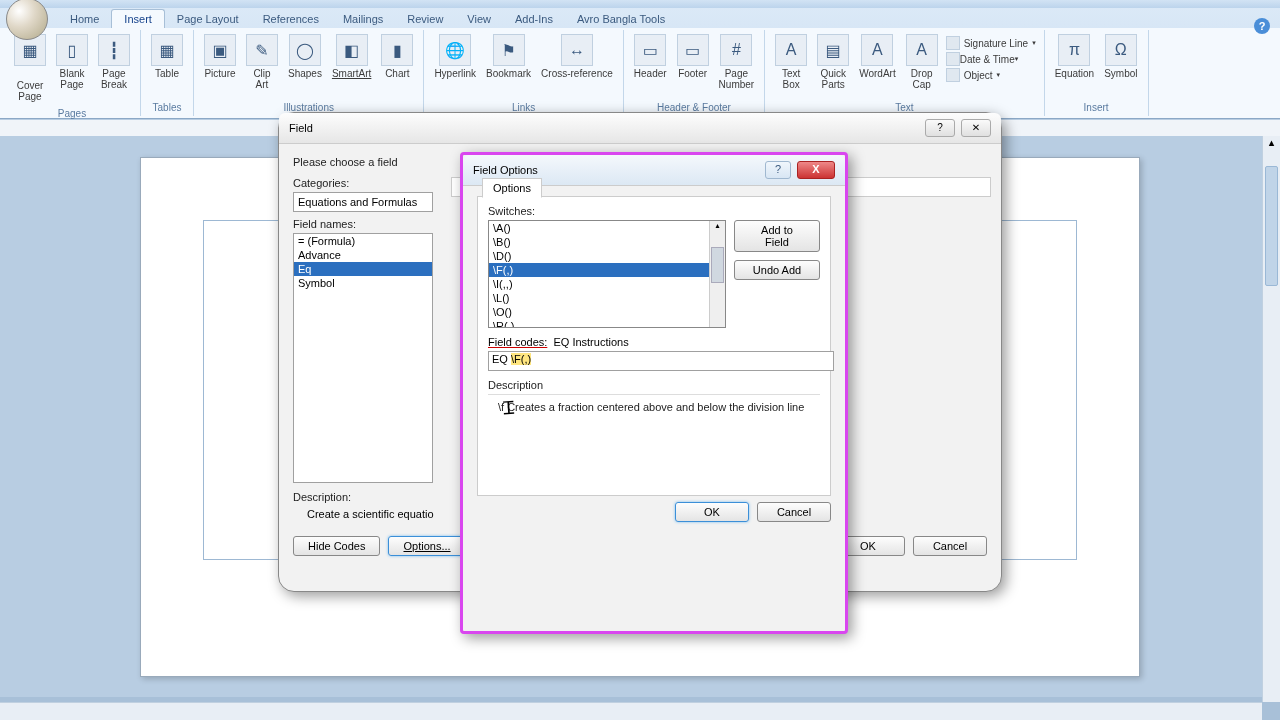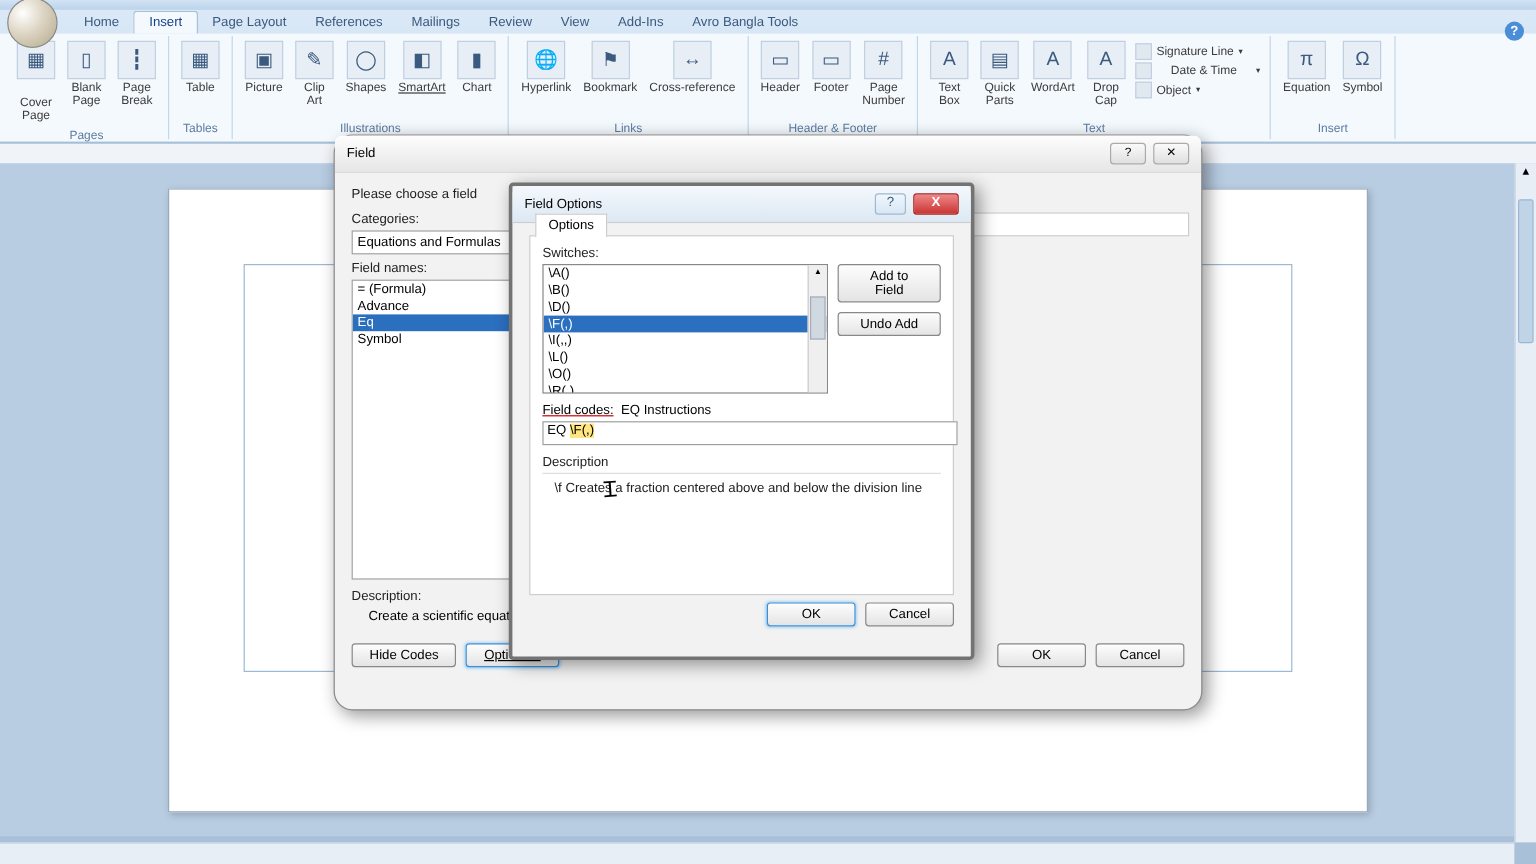--- a/index.html
+++ b/index.html
@@ -31,21 +31,21 @@
 .dlg-title-btns{display:flex;gap:6px}
 .dlg-tbtn{width:30px;height:18px;border:1px solid #aaa;background:linear-gradient(#fafafa,#e0e0e0);border-radius:3px;text-align:center;line-height:15px;font-size:10px;cursor:pointer}
 .dlg-body{padding:12px 14px}
 .lbl{color:#222;margin-bottom:3px;display:block}
 .select,.input{border:1px solid #a0a0a0;background:#fff;padding:2px 4px;width:140px;height:20px}
 .listbox{border:1px solid #a0a0a0;background:#fff;height:250px;width:140px;overflow:auto}
 .listbox .item{padding:1px 4px;cursor:pointer}
 .listbox .item.sel{background:#2b6fbf;color:#fff}
 .btn{border:1px solid #888;background:linear-gradient(#fdfdfd,#e4e4e4);padding:3px 14px;border-radius:3px;cursor:pointer;min-width:74px;text-align:center}
 .btn.default{border:1px solid #3b8fd8;box-shadow:0 0 3px #7bbdf0}
-.dlg-fopt{top:152px;left:424px;width:388px;height:398px;border:3px solid #737373;border-radius:4px}
+.dlg-fopt{top:152px;left:460px;width:388px;height:482px;border:3px solid #d946ef;border-radius:4px}
 .dlg-fopt .dlg-title{background:linear-gradient(#f4f8fc,#dce8f4)}
 .close-x{width:38px;height:18px;background:linear-gradient(#e88,#c33);border:1px solid #a22;border-radius:3px;color:#fff;text-align:center;line-height:15px;font-weight:bold;cursor:pointer}
 .help-q{width:26px;height:18px;border:1px solid #a0b8d0;background:linear-gradient(#f0f6fc,#d8e6f4);border-radius:3px;text-align:center;line-height:15px;color:#3b5a7f;cursor:pointer}
 .tabctrl{border:1px solid #ccc;background:#fff;margin:6px;padding:8px 10px;height:300px;position:relative}
 .tabctrl-tab{position:absolute;top:-19px;left:4px;border:1px solid #ccc;border-bottom:1px solid #fff;background:#fff;padding:3px 10px}
 .sw-list{border:1px solid #888;background:#fff;height:108px;overflow:hidden;position:relative;width:248px}
 .sw-list .item{padding:0 4px;line-height:14px}
 .sw-list .item.sel{background:#2b6fbf;color:#fff}
 .sw-scroll{position:absolute;right:0;top:0;bottom:0;width:16px;background:#efefef;border-left:1px solid #ccc}
 .sw-scroll .th{background:#d0d8e0;border:1px solid #aab;margin:14px 1px;height:36px}
@@ -184,21 +184,21 @@
             <div class="ic">A</div>
             <div class="lbl" style="white-space: pre;">WordArt</div>
           </div>
           <div class="rbtn">
             <div class="ic">A</div>
             <div class="lbl" style="white-space: pre;">Drop
 Cap</div>
           </div>
           <div style="display: flex; flex-direction: column; gap: 2px; padding: 4px 2px; justify-content: space-between;">
             <div style="display: flex; align-items: center; gap: 4px; cursor: pointer; font-size: 10px; color: rgb(59, 59, 59);"><span style="width:14px;height:14px;background:#e0e8f0;border:1px solid #c0d0e0;display:inline-block"></span>Signature Line <span style="font-size:7px">▾</span></div>
-            <div style="display: flex; align-items: center; gap: 16px; cursor: pointer; font-size: 10px; color: rgb(59, 59, 59);"><span style="width:14px;height:14px;background:#e0e8f0;border:1px solid #c0d0e0;display:inline-block"></span>Date &amp; Time <span style="font-size:7px">▾</span></div>
+            <div style="display: flex; align-items: center; gap: 0; cursor: pointer; font-size: 10px; color: rgb(59, 59, 59);"><span style="width:14px;height:14px;background:#e0e8f0;border:1px solid #c0d0e0;display:inline-block"></span>Date &amp; Time <span style="font-size:7px">▾</span></div>
             <div style="display: flex; align-items: center; gap: 4px; cursor: pointer; font-size: 10px; color: rgb(59, 59, 59);"><span style="width:14px;height:14px;background:#e0e8f0;border:1px solid #c0d0e0;display:inline-block"></span>Object <span style="font-size:7px">▾</span></div>
           </div>
         </div>
         <div class="group-label">Text</div>
       </div>
       <div class="group">
         <div class="group-items">
           <div class="rbtn">
             <div class="ic">π</div>
             <div class="lbl" style="white-space: pre;">Equation</div>

